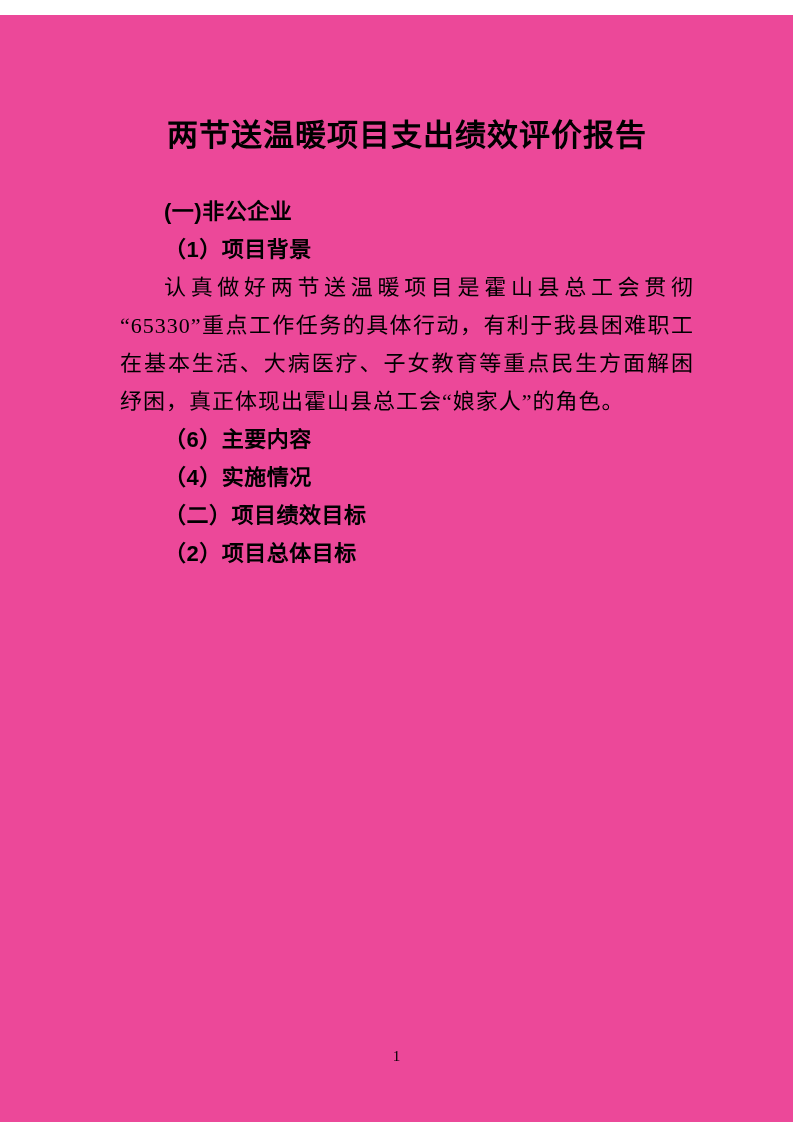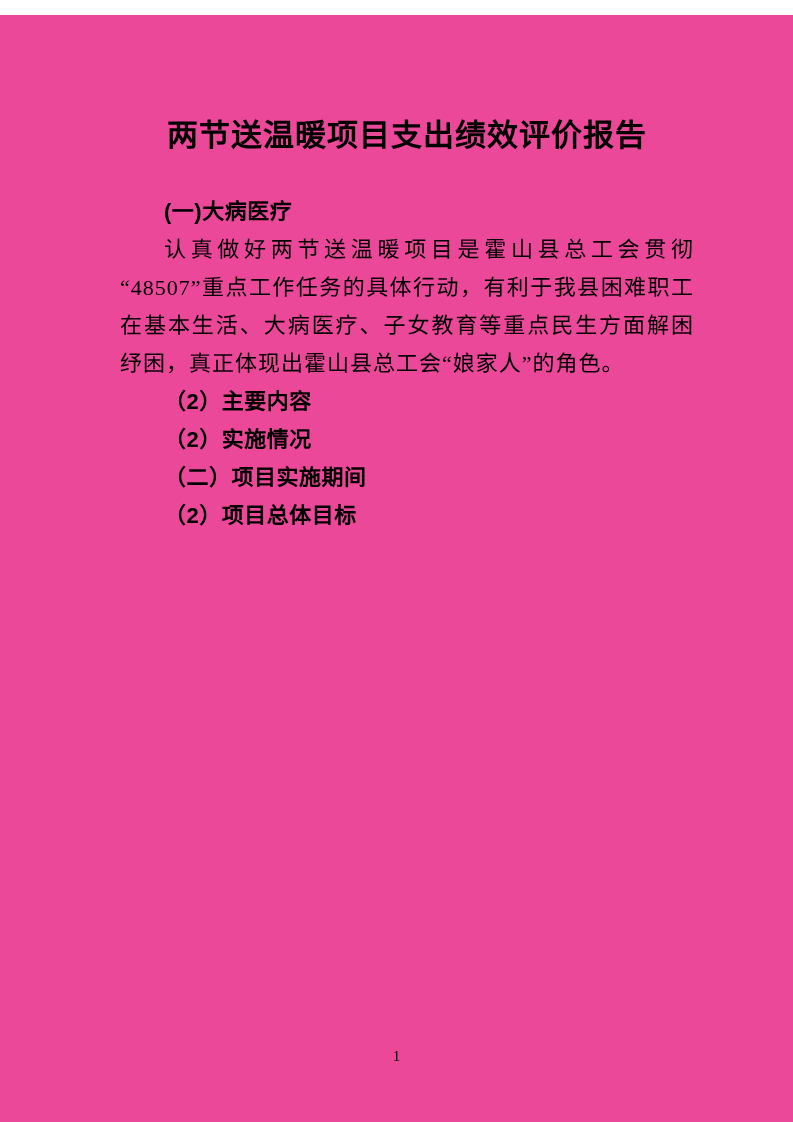--- a/index.html
+++ b/index.html
@@ -64,23 +64,24 @@
   }
 </style>
 </head>
 <body>
 
 <div class="page">
 
   <h1 class="doc-title">两节送温暖项目支出绩效评价报告</h1>
 
   <div class="doc-body">
-    <p class="h2">(一)大病医疗</p>
-    <p class="para">认真做好两节送温暖项目是霍山县总工会贯彻“48507”重点工作任务的具体行动，有利于我县困难职工在基本生活、大病医疗、子女教育等重点民生方面解困纾困，真正体现出霍山县总工会“娘家人”的角色。</p>
-    <p class="h3">（2）主要内容</p>
-    <p class="h3">（2）实施情况</p>
-    <p class="h2">（二）项目实施期间</p>
+    <p class="h2">(一)非公企业</p>
+    <p class="h3">（1）项目背景</p>
+    <p class="para">认真做好两节送温暖项目是霍山县总工会贯彻“65330”重点工作任务的具体行动，有利于我县困难职工在基本生活、大病医疗、子女教育等重点民生方面解困纾困，真正体现出霍山县总工会“娘家人”的角色。</p>
+    <p class="h3">（6）主要内容</p>
+    <p class="h3">（4）实施情况</p>
+    <p class="h2">（二）项目绩效目标</p>
     <p class="h3">（2）项目总体目标</p>
   </div>
 
   <div class="page-number">1</div>
 
 </div>
 
 </body></html>

